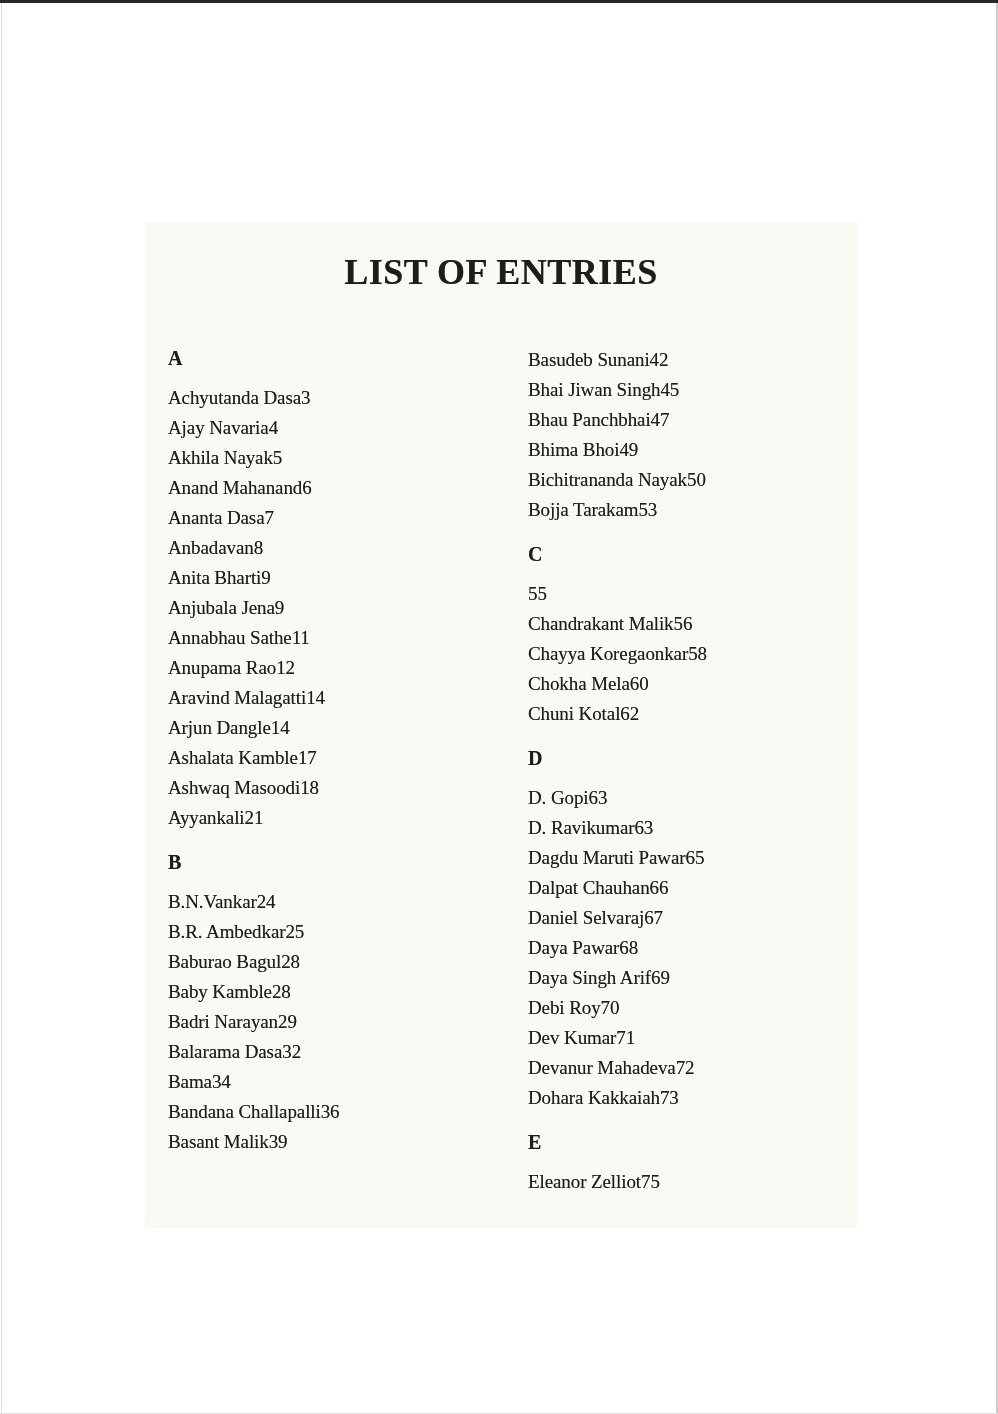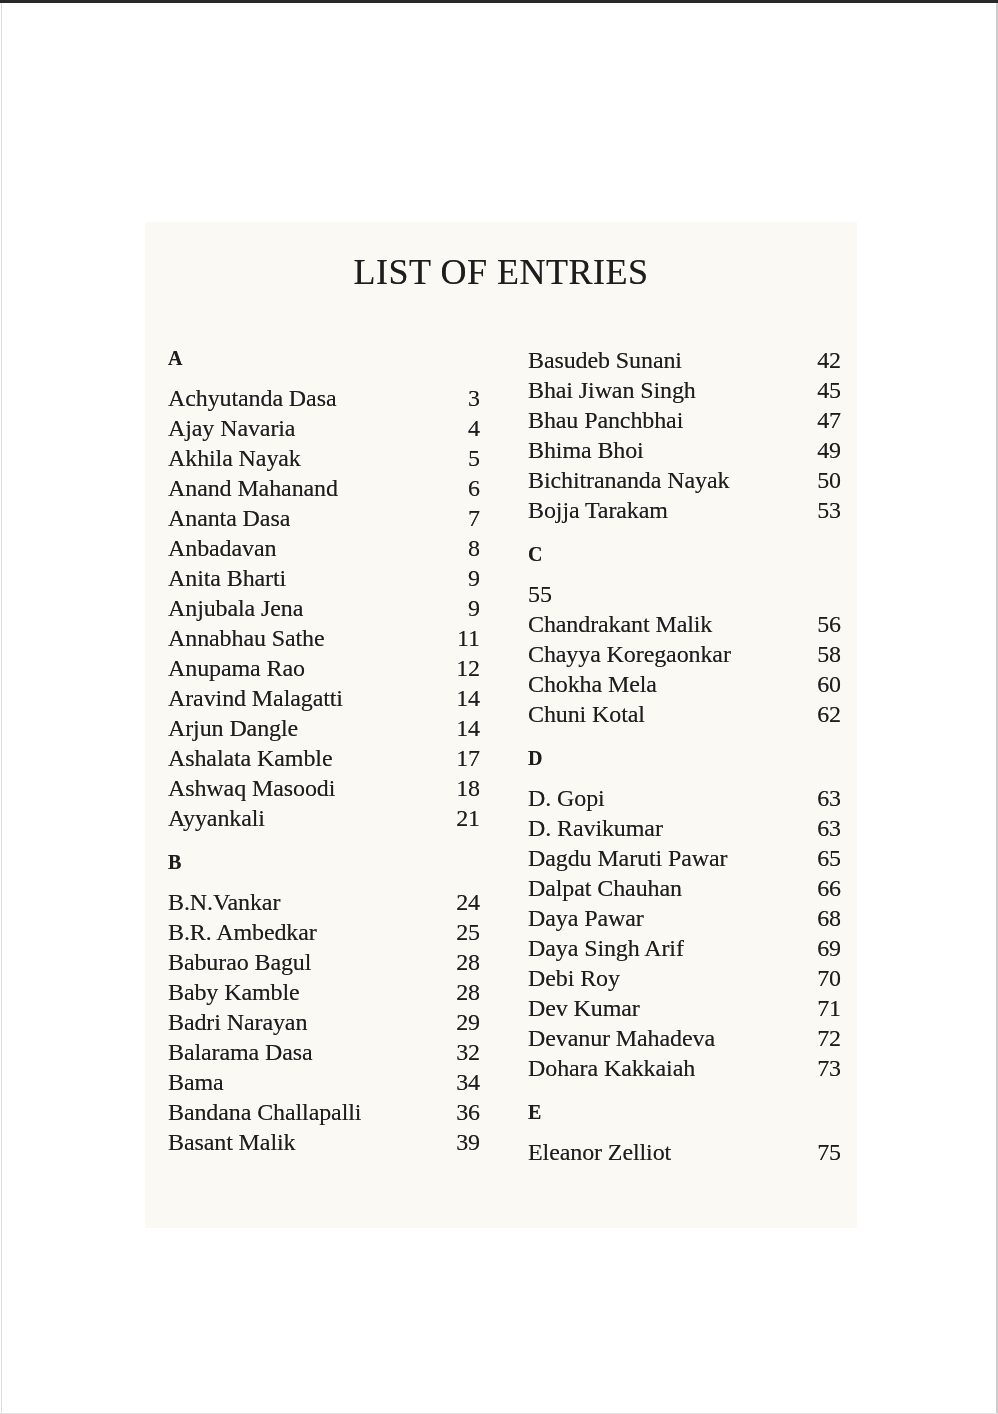--- a/index.html
+++ b/index.html
@@ -48,21 +48,21 @@
     height: 1006px;
     background: var(--page-bg, #faf9f3);
   }
   .title {
     position: absolute;
     top: 28px;
     left: 0;
     width: 100%;
     text-align: center;
     font-size: 36px;
-    font-weight: normal;
+    font-weight: bold;
     letter-spacing: 0.5px;
     line-height: 44px;
     color: var(--ink, #1d1d1d);
     text-shadow: 0 0 0.5px rgba(0,0,0,0.55);
   }
   .col {
     position: absolute;
     top: 123px;
   }
   .col-left {
@@ -79,25 +79,25 @@
     height: 26px;
     line-height: 26px;
     margin: 16px 0 12px 0;
     text-shadow: 0 0 0.5px rgba(0,0,0,0.55);
   }
   .section:first-child > .section-letter {
     margin-top: 0;
   }
   .entry-row {
     display: flex;
-    justify-content: space-between;
+    justify-content: flex-start;
     align-items: baseline;
     height: 30px;
     line-height: 30px;
-    font-size: 24px;
+    font-size: 19px;
     letter-spacing: -0.1px;
   }
   .entry-name, .entry-page {
     text-shadow: 0 0 0.4px rgba(0,0,0,0.5);
     white-space: nowrap;
   }
 </style>
 </head>
 <body style="--top-bar: #282828; --page-bg: #faf9f3; --ink: #1d1d1d;">
 
@@ -273,20 +273,24 @@
         </div>
         <div class="entry-row">
           <span class="entry-name">Dagdu Maruti Pawar</span>
           <span class="entry-page">65</span>
         </div>
         <div class="entry-row">
           <span class="entry-name">Dalpat Chauhan</span>
           <span class="entry-page">66</span>
         </div>
         <div class="entry-row">
+          <span class="entry-name">Daniel Selvaraj</span>
+          <span class="entry-page">67</span>
+        </div>
+        <div class="entry-row">
           <span class="entry-name">Daya Pawar</span>
           <span class="entry-page">68</span>
         </div>
         <div class="entry-row">
           <span class="entry-name">Daya Singh Arif</span>
           <span class="entry-page">69</span>
         </div>
         <div class="entry-row">
           <span class="entry-name">Debi Roy</span>
           <span class="entry-page">70</span>

